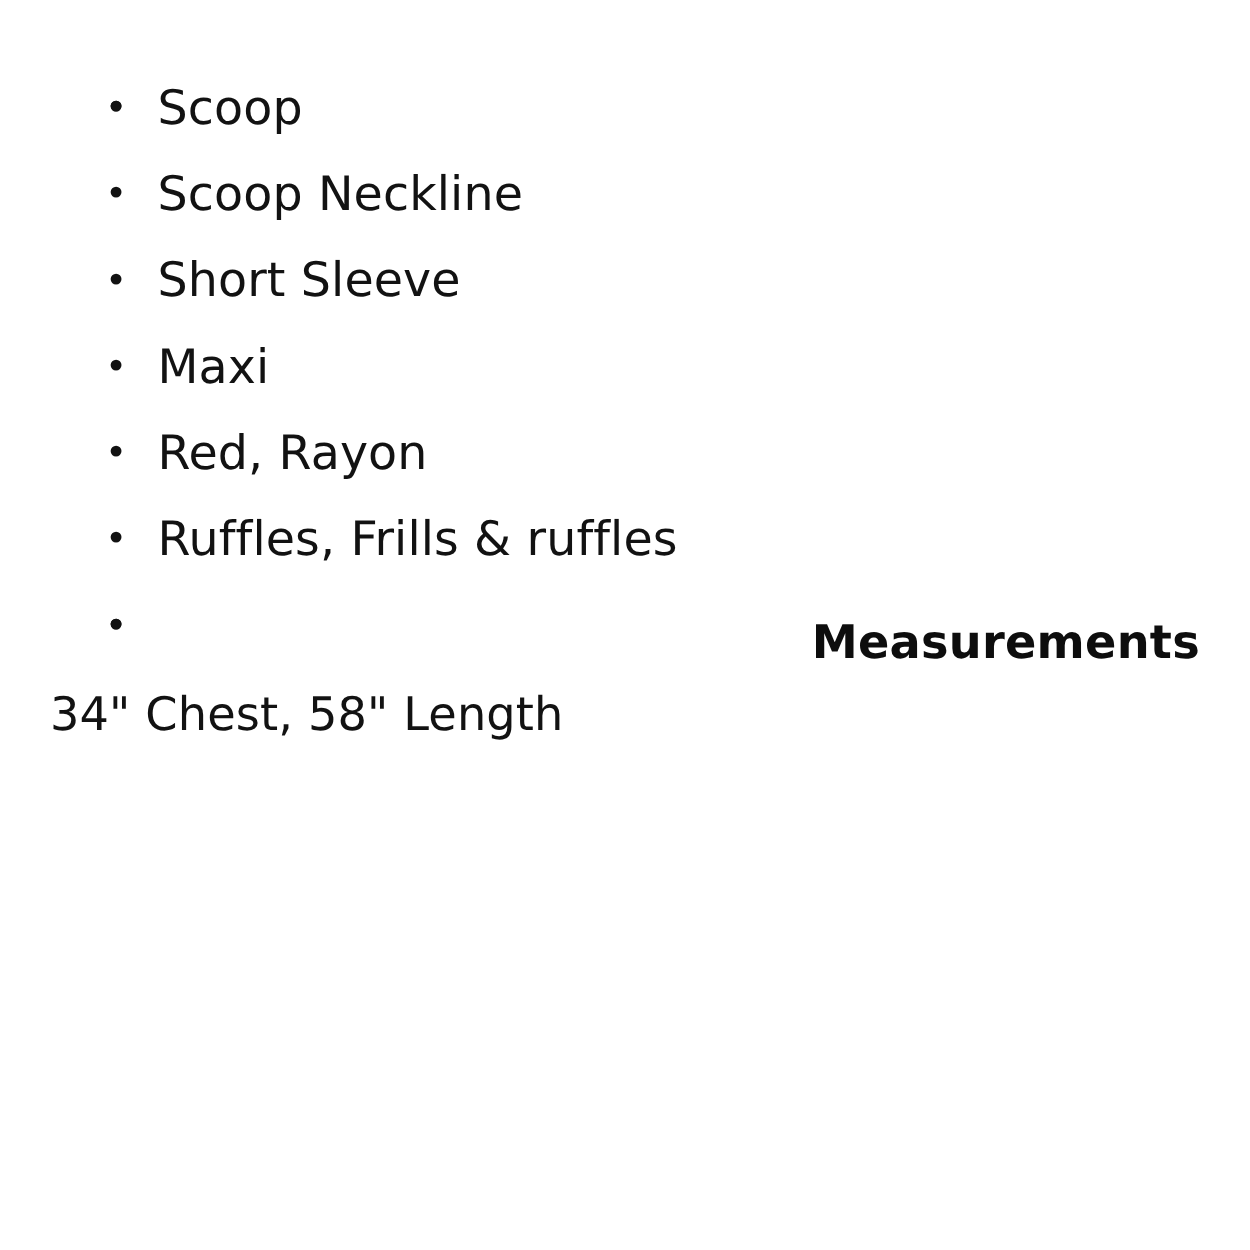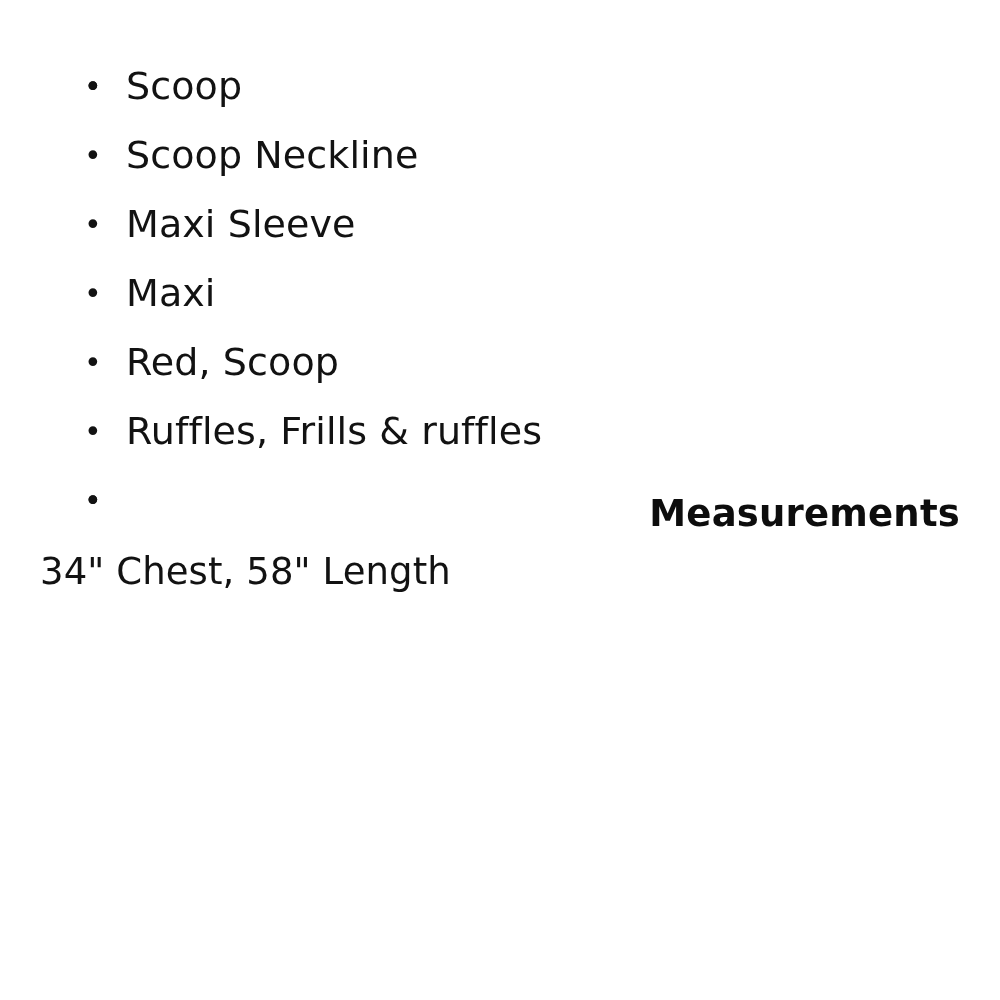--- a/index.html
+++ b/index.html
@@ -87,29 +87,29 @@
     <li class="attr-item">
       <span class="bullet">•</span>
       <span>Scoop</span>
     </li>
     <li class="attr-item">
       <span class="bullet">•</span>
       <span>Scoop Neckline</span>
     </li>
     <li class="attr-item">
       <span class="bullet">•</span>
-      <span>Maxi Sleeve</span>
+      <span>Short Sleeve</span>
     </li>
     <li class="attr-item">
       <span class="bullet">•</span>
       <span>Maxi</span>
     </li>
     <li class="attr-item">
       <span class="bullet">•</span>
-      <span>Red, Scoop</span>
+      <span>Red, Rayon</span>
     </li>
     <li class="attr-item">
       <span class="bullet">•</span>
       <span>Ruffles, Frills &amp; ruffles</span>
     </li>
     <li class="attr-item">
       <span class="bullet">•</span>
     </li>
     <li class="attr-item">
       <span class="bullet">•</span>

